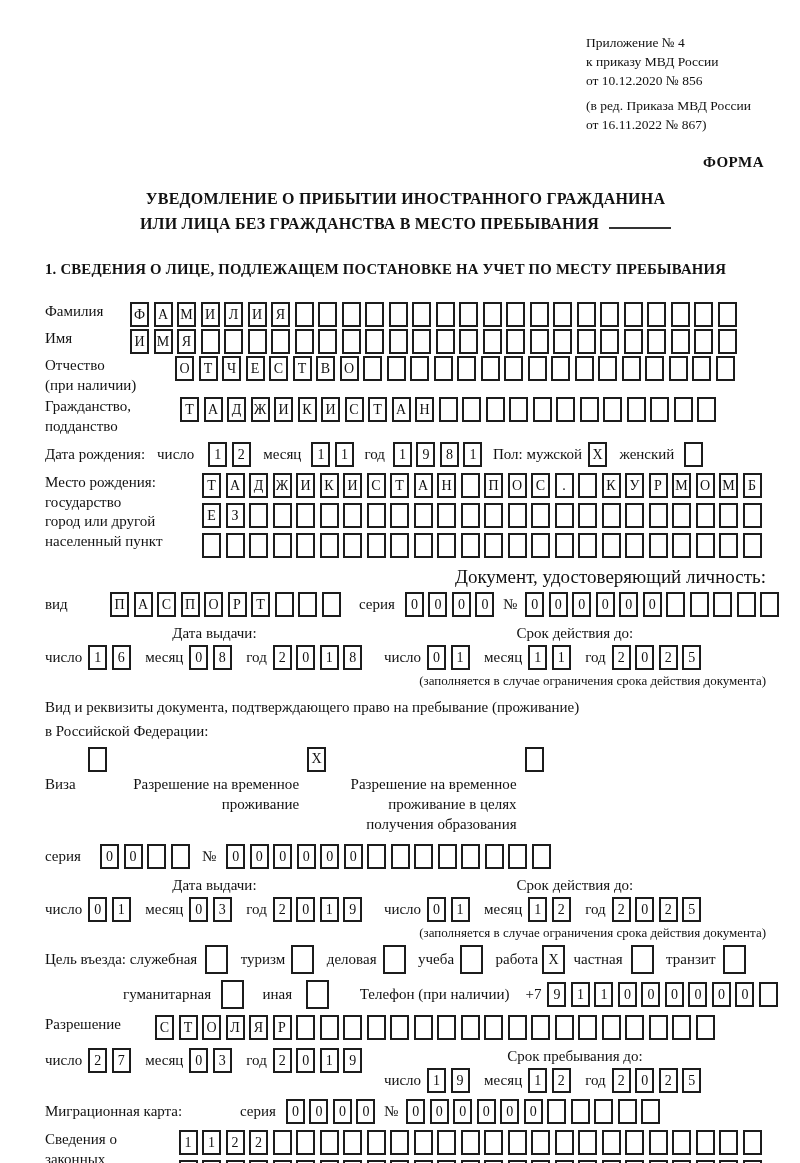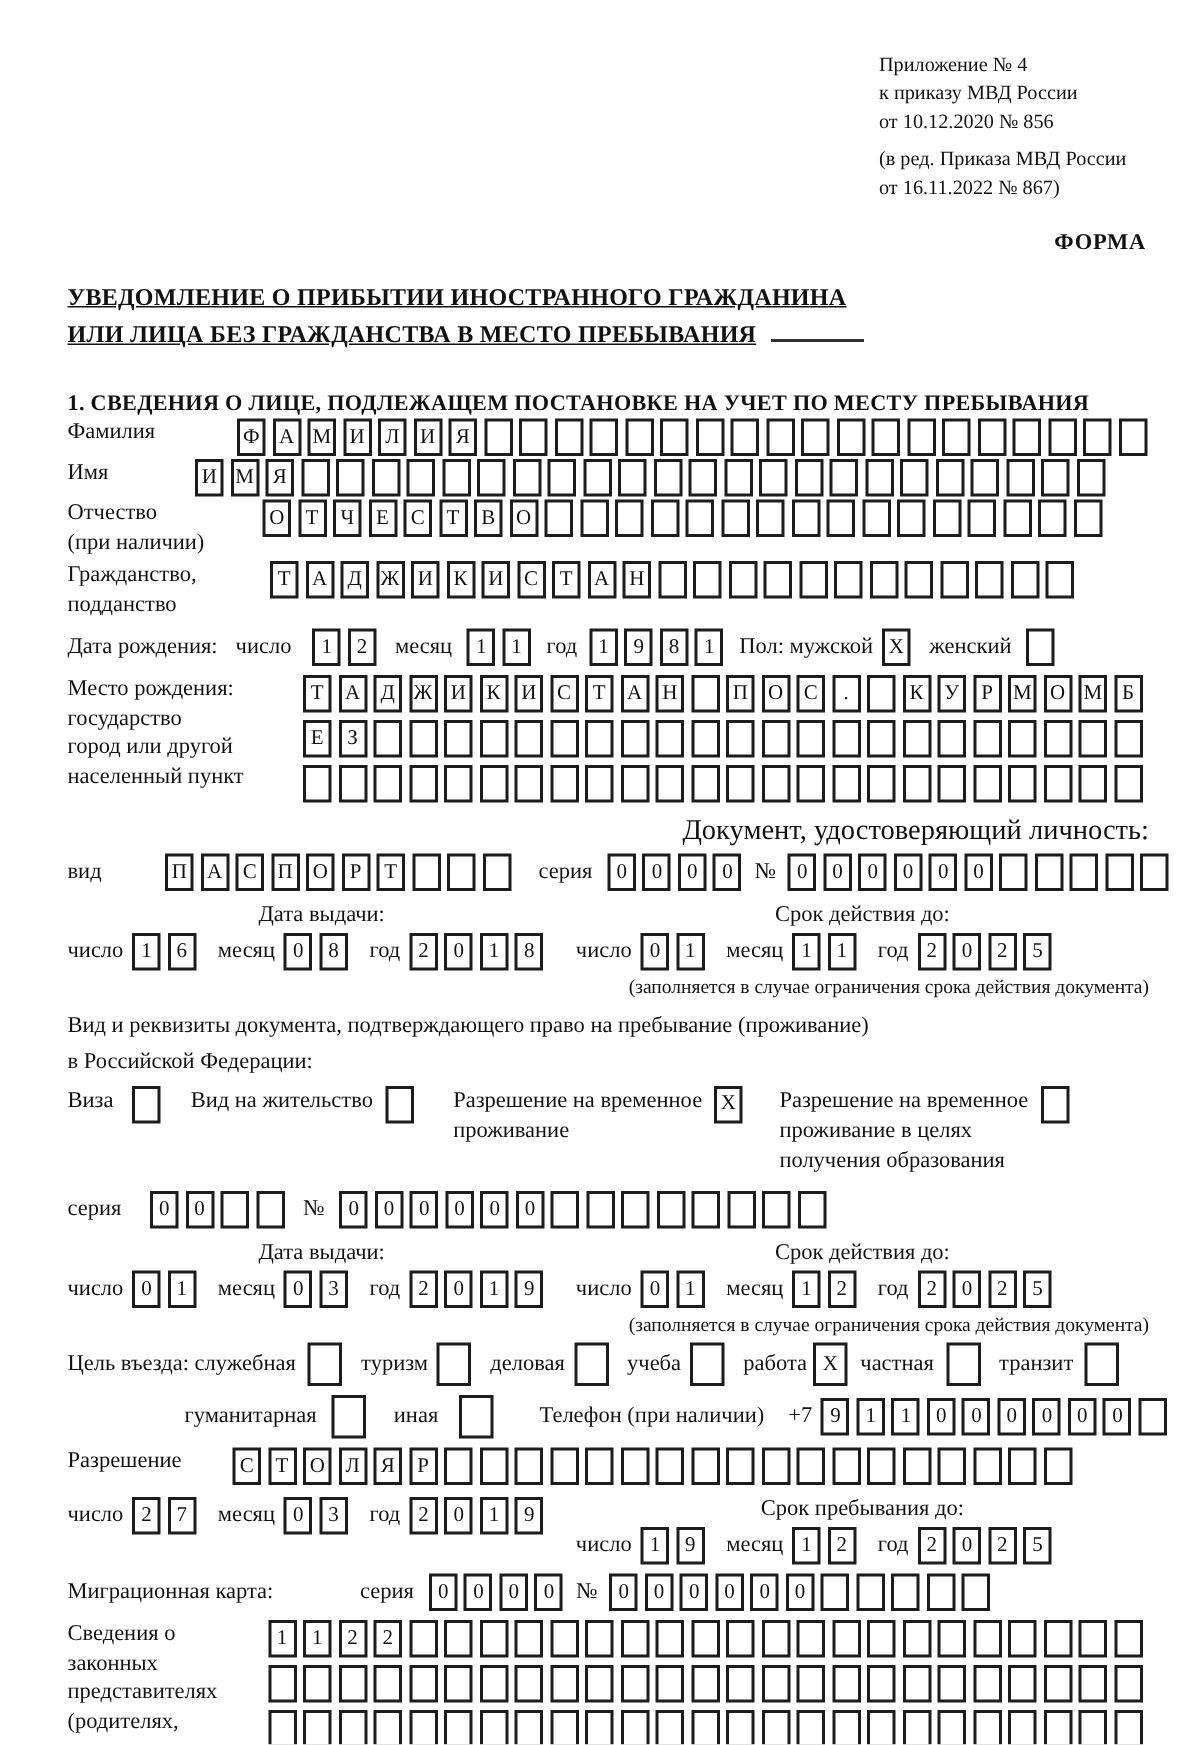--- a/index.html
+++ b/index.html
@@ -9,51 +9,51 @@
     box-sizing:border-box;
     padding:34px 34px 20px 45px;
     font-family:"Liberation Serif","DejaVu Serif",serif;
     color:#111;
     overflow:hidden;
     background:#fff;
   }
   .hdr-block{width:180px;margin-left:auto;font-size:13.5px;line-height:1.4;}
   .hdr-block .gap{margin-top:6px;}
   .forma{font-weight:bold;font-size:15px;text-align:right;margin-top:20px;padding-right:2px;letter-spacing:.5px;}
-  .title{font-weight:bold;font-size:16px;margin-top:16px;line-height:1.55;letter-spacing:.2px;text-decoration:underline;}
+  .title{font-weight:bold;font-size:16px;text-align:center;margin-top:16px;line-height:1.55;letter-spacing:.2px;}
   .title .blank{display:inline-block;width:62px;border-bottom:2.5px solid #333;vertical-align:baseline;margin-left:10px;}
   .sec-head{font-weight:bold;font-size:14.8px;text-align:left;margin-top:24px;letter-spacing:.2px;}
 
   .row{display:flex;align-items:flex-start;margin-top:7px;}
   .lbl{font-size:15px;line-height:1.25;flex-shrink:0;}
   .lbl2{font-size:15px;line-height:1.3;flex-shrink:0;}
   .cells{display:flex;flex-wrap:nowrap;}
   .cell{
     box-sizing:border-box;flex-shrink:0;
     width:19px;height:25px;margin-right:4.5px;
     border:2px solid #1c1c1c;
     display:flex;align-items:center;justify-content:center;
     font-size:14px;line-height:1;background:#fff;
   }
   .cell.big{width:23px;height:29px;}
   .mt2{margin-top:2px;} .mt4{margin-top:4px;} .mt6{margin-top:6px;}
-  .mt10{margin-top:10px;} .mt12{margin-top:1px;gap:28px;}
+  .mt10{margin-top:10px;} .mt12{margin-top:24px;}
   .dgroup{display:flex;align-items:center;}
   .dgroup .lbl{margin-right:6px;}
   .dgroup .cells{margin-right:10px;}
   .date-cols{display:flex;margin-top:8px;justify-content:flex-end;}
   .date-col-l{width:47%;}
   .date-col-r{width:53%;}
   .date-head{font-size:15px;text-align:center;margin-bottom:3px;}
   .note{font-size:13px;text-align:right;margin-top:3px;}
   .doc-head{font-weight:normal;font-size:19px;text-align:right;margin-top:8px;}
   .plain{font-size:15px;margin-top:8px;line-height:1.45;}
 
   .opt{display:flex;align-items:flex-start;}
-  .opt .opt-lbl{font-size:15px;text-align:left;line-height:1.35;}
+  .opt .opt-lbl{font-size:15px;text-align:right;line-height:1.35;margin-top:27px;}
   .opt .cell{margin-left:8px;}
   .stack{display:flex;flex-direction:column;}
   .cells-rows .cells{margin-top:5px;}
   .cells-rows .cells:first-child{margin-top:0;}
 </style>
 </head>
 <body>
 
 <div class="page">
 
@@ -409,26 +409,20 @@
   <div class="plain">Вид и реквизиты документа, подтверждающего право на пребывание (проживание)</div>
   <div class="plain" style="margin-top:2px">в Российской Федерации:</div>
 
   <div class="row mt4">
     <span class="opt">
       <span class="opt-lbl">Виза</span>
       <span class="cells" style="margin-left:4px">
           <span class="cell"></span>
         </span>
     </span>
-    <span class="opt" style="margin-left:16px">
-      <span class="opt-lbl">Вид на жительство</span>
-      <span class="cells">
-          <span class="cell"></span>
-        </span>
-    </span>
     <span class="opt" style="margin-left:22px">
       <span class="opt-lbl stack">
         <span>Разрешение на временное</span>
         <span>проживание</span>
       </span>
       <span class="cells">
           <span class="cell">X</span>
         </span>
     </span>
     <span class="opt" style="margin-left:20px">

